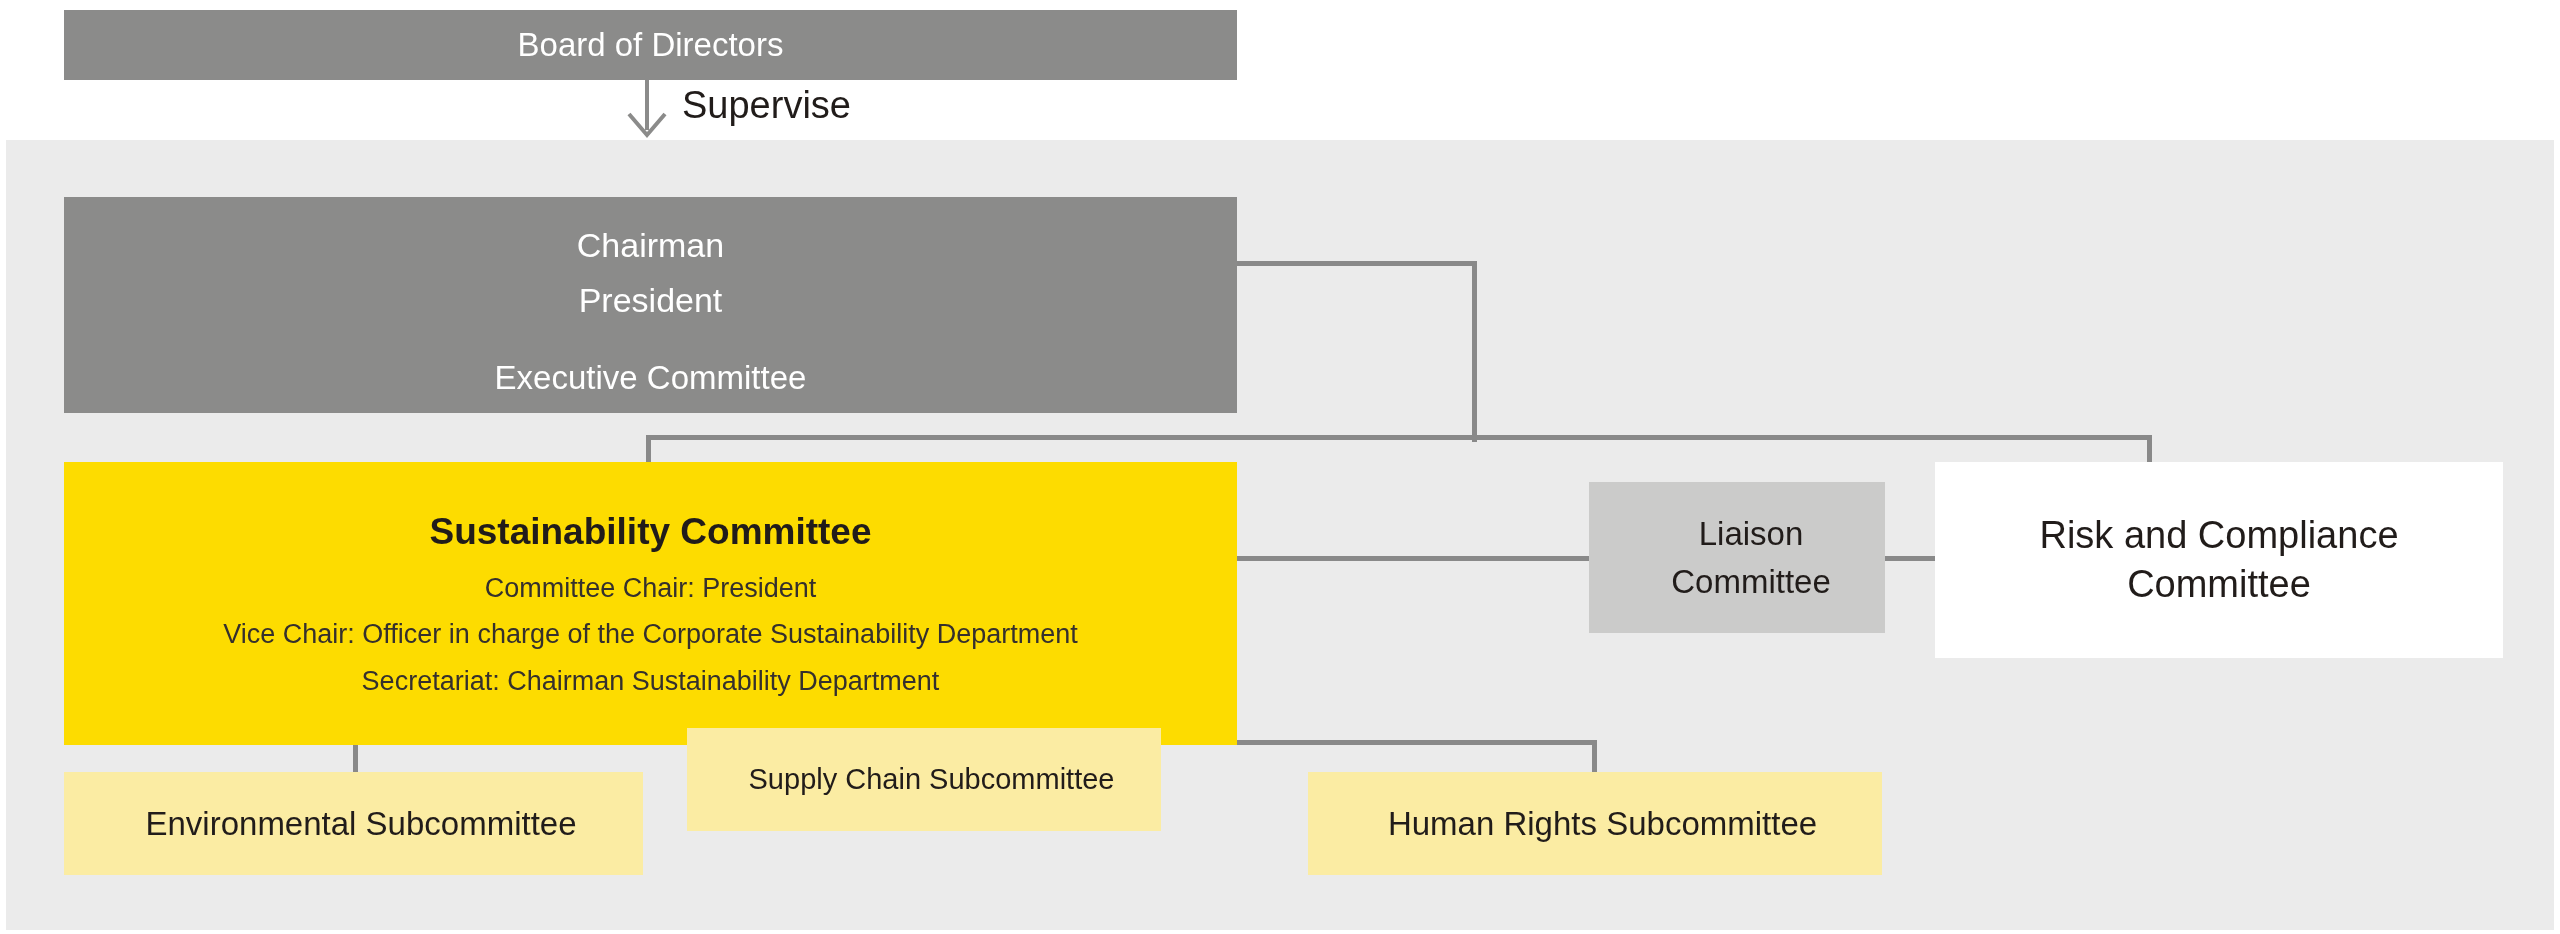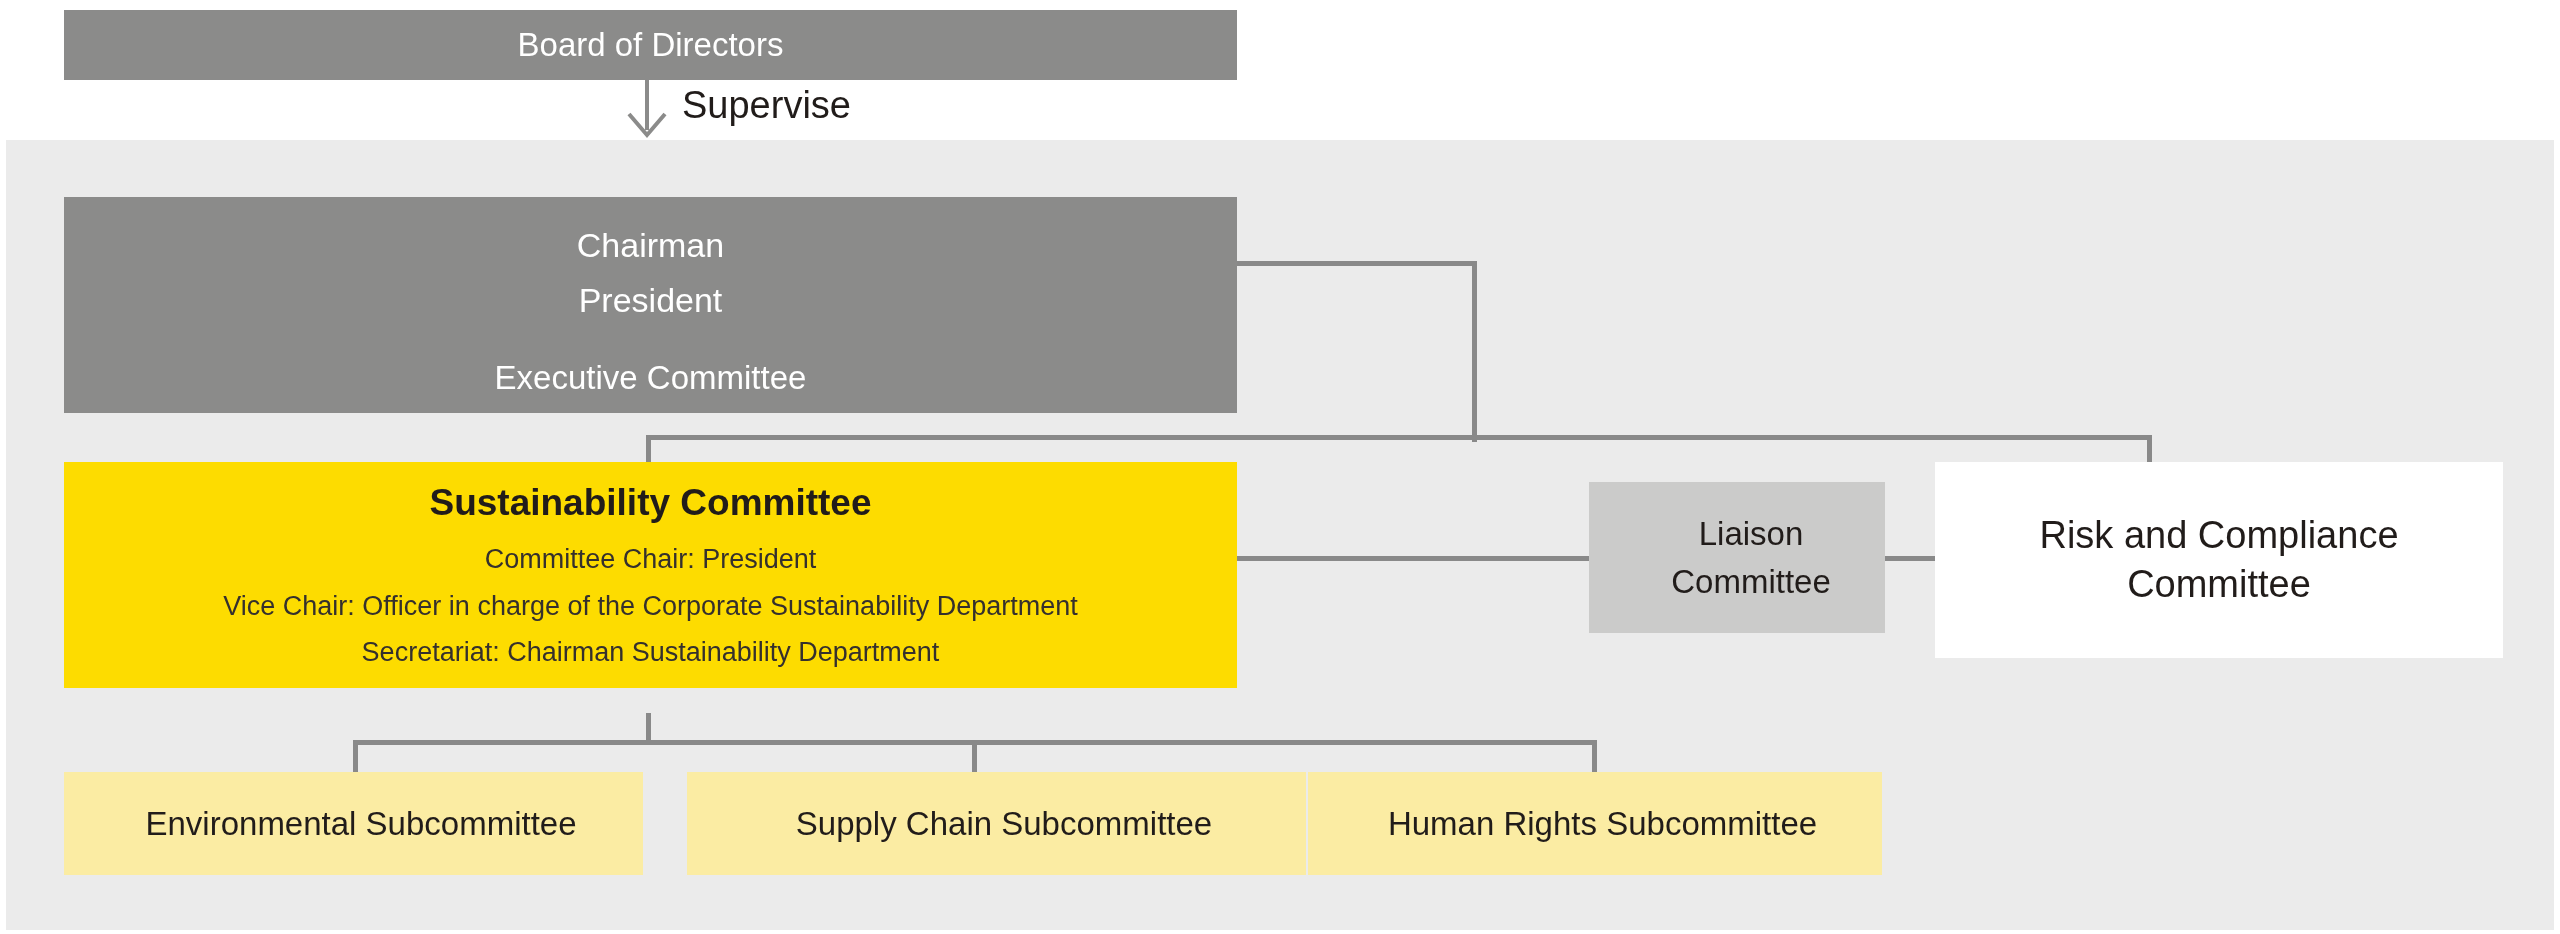--- a/index.html
+++ b/index.html
@@ -28,27 +28,27 @@
   }
   .gray-box  { background: #8b8b8a; color: #ffffff; }
   .yellow-box{ background: #fddc00; color: #211c1a; }
   .pale-box  { background: #fbeca3; color: #211c1a; padding-left: 15px; }
   .lgray-box { background: #cbcbca; color: #211c1a; }
   .white-box { background: #ffffff; color: #211c1a; }
 
   .board       { left: 64px; top: 10px;  width: 1173px; height: 70px;  font-size: 33px; }
   .chairman    { left: 64px; top: 184px; width: 1173px; height: 152px; font-size: 34px; gap: 16px; margin-top: 13px; }
   .executive   { left: 64px; top: 342px; width: 1173px; height: 71px;  font-size: 33px; }
-  .sustain     { left: 64px; top: 462px; width: 1173px; height: 226px; }
+  .sustain     { left: 64px; top: 462px; width: 1173px; height: 283px; }
   .sustain .title  { font-size: 37px; font-weight: 600; margin: 8px 0 12px 0; }
   .sustain .detail { font-size: 27px; line-height: 1.72; color: #35302d; }
   .liaison     { left: 1589px; top: 482px; width: 296px; height: 151px; font-size: 33px; line-height: 1.45; padding-left: 28px; }
   .risk        { left: 1935px; top: 462px; width: 568px; height: 196px; font-size: 38px; gap: 6px; }
   .sub-env     { left: 64px;   top: 772px; width: 579px; height: 103px; font-size: 33px; }
-  .sub-supply  { left: 687px;  top: 772px; width: 619px; height: 103px; font-size: 33px; }
+  .sub-supply  { left: 687px;  top: 728px; width: 474px; height: 103px; font-size: 29px; }
   .sub-human   { left: 1308px; top: 772px; width: 574px; height: 103px; font-size: 33px; }
 
   .line { position: absolute; background: #898989; }
   .supervise-label {
     position: absolute;
     left: 682px; top: 84px;
     font-size: 38px;
     color: #211c1a;
   }
   .arrow-svg { position: absolute; left: 620px; top: 78px; }

